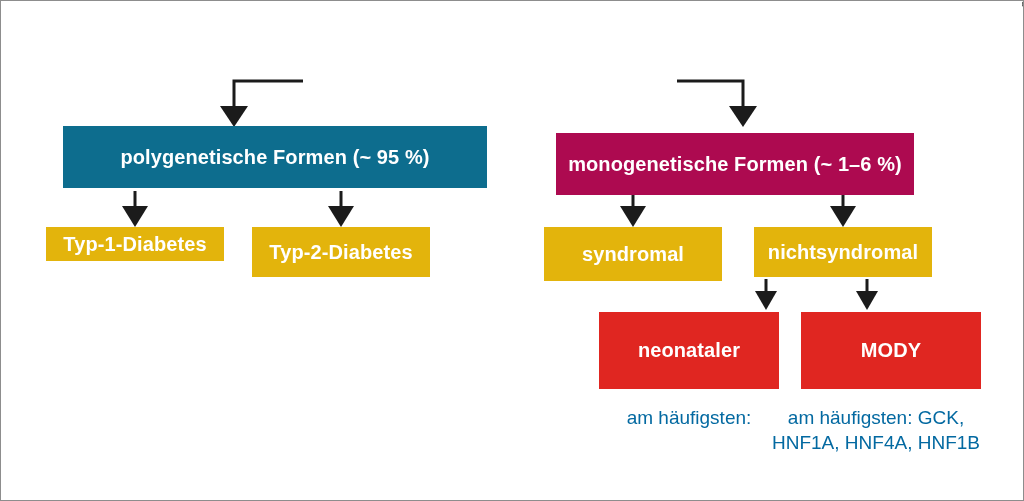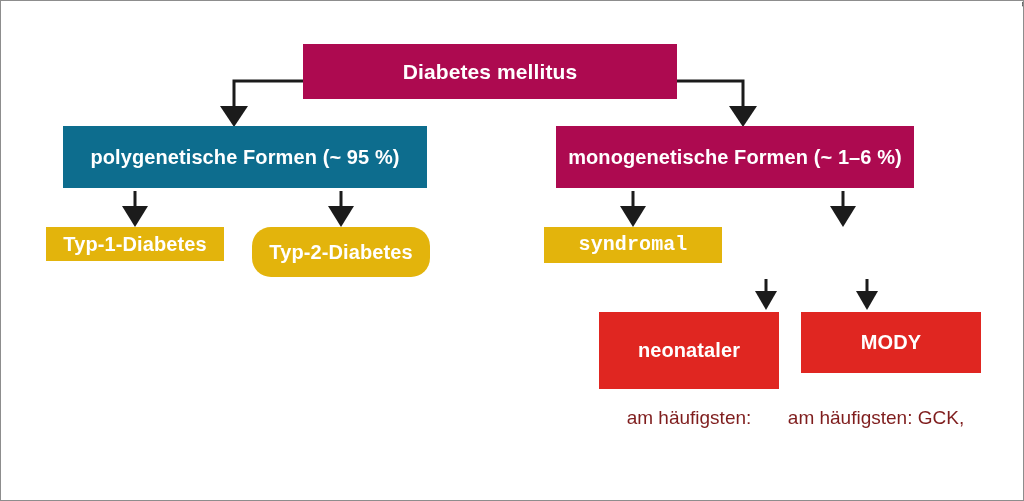--- a/index.html
+++ b/index.html
@@ -26,35 +26,35 @@
     justify-content: center;
     text-align: center;
     color: #ffffff;
     font-weight: bold;
     line-height: 1.22;
     box-sizing: border-box;
     letter-spacing: 0.1px;
   }
   .box-root      { background: var(--c-crimson); }
   .box-poly      { background: var(--c-teal); }
-  .box-mono      { background: var(--c-crimson); }
+  .box-mono      { background: var(--c-crimson); margin-top: 7px; }
   .box-yellow    { background: var(--c-yellow); }
   .box-red       { background: var(--c-red); }
 
   #canvas {
     --c-crimson: #ad0a50;
     --c-teal:    #0d6d8e;
     --c-yellow:  #e3b40c;
     --c-red:     #e02621;
     --c-line:    #1b1b1b;
   }
 
   .caption {
     position: absolute;
-    color: #7f1d1d;
+    color: #0369a1;
     font-size: 19px;
     line-height: 1.32;
     text-align: center;
     font-weight: normal;
   }
 
   svg.connectors {
     position: absolute;
     left: 0;
     top: 0;
@@ -101,56 +101,57 @@
       <polygon points="728,105 756,105 742,126"></polygon>
       <polygon points="121,205 147,205 134,226"></polygon>
       <polygon points="327,205 353,205 340,226"></polygon>
       <polygon points="619,205 645,205 632,226"></polygon>
       <polygon points="829,205 855,205 842,226"></polygon>
       <polygon points="754,290 776,290 765,309"></polygon>
       <polygon points="855,290 877,290 866,309"></polygon>
     </g>
   </svg>
 
-  <div class="box box-root" style="left:302px; top:43px; width:374px; height:55px; font-size:21px;">
-    <span>Diabetes mellitus</span>
-  </div>
 
-  <div class="box box-poly" style="left:62px; top:125px; width:364px; height:62px; font-size:20px;">
+  <div class="box box-poly" style="left:62px; top:125px; width:424px; height:62px; font-size:20px;">
     <span>polygenetische Formen (~ 95 %)</span>
   </div>
 
   <div class="box box-mono" style="left:555px; top:125px; width:358px; height:62px; font-size:20px;">
     <span>monogenetische Formen (~ 1–6 %)</span>
   </div>
 
   <div class="box box-yellow" style="left:45px; top:226px; width:178px; height:34px; font-size:20px;">
     <span>Typ-1-Diabetes</span>
   </div>
 
-  <div class="box box-yellow" style="left:251px; top:226px; width:178px; height:50px; font-size:20px;border-radius:19px;">
+  <div class="box box-yellow" style="left:251px; top:226px; width:178px; height:50px; font-size:20px;">
     <span>Typ-2-Diabetes</span>
   </div>
 
-  <div class="box box-yellow" style="left:543px; top:226px; width:178px; height:36px; font-size:20px;font-family:Liberation Mono, monospace;">
+  <div class="box box-yellow" style="left:543px; top:226px; width:178px; height:54px; font-size:20px;">
     <span>syndromal</span>
   </div>
 
+  <div class="box box-yellow" style="left:753px; top:226px; width:178px; height:50px; font-size:20px;">
+    <span>nichtsyndromal</span>
+  </div>
 
   <div class="box box-red" style="left:598px; top:311px; width:180px; height:77px; font-size:20px; flex-direction:row;">
     <span>neonataler</span>
   </div>
 
-  <div class="box box-red" style="left:800px; top:311px; width:180px; height:61px; font-size:20px;">
+  <div class="box box-red" style="left:800px; top:311px; width:180px; height:77px; font-size:20px;">
     <span>MODY</span>
   </div>
 
   <div class="caption" style="left:578px; top:404px; width:220px;">
     <div>am häufigsten:</div>
   </div>
 
   <div class="caption" style="left:760px; top:404px; width:230px;">
     <div>am häufigsten: GCK,</div>
+    <div>HNF1A, HNF4A, HNF1B</div>
   </div>
 
   <div class="credit">© Universimed</div>
 
 </div>
 
 </body></html>

